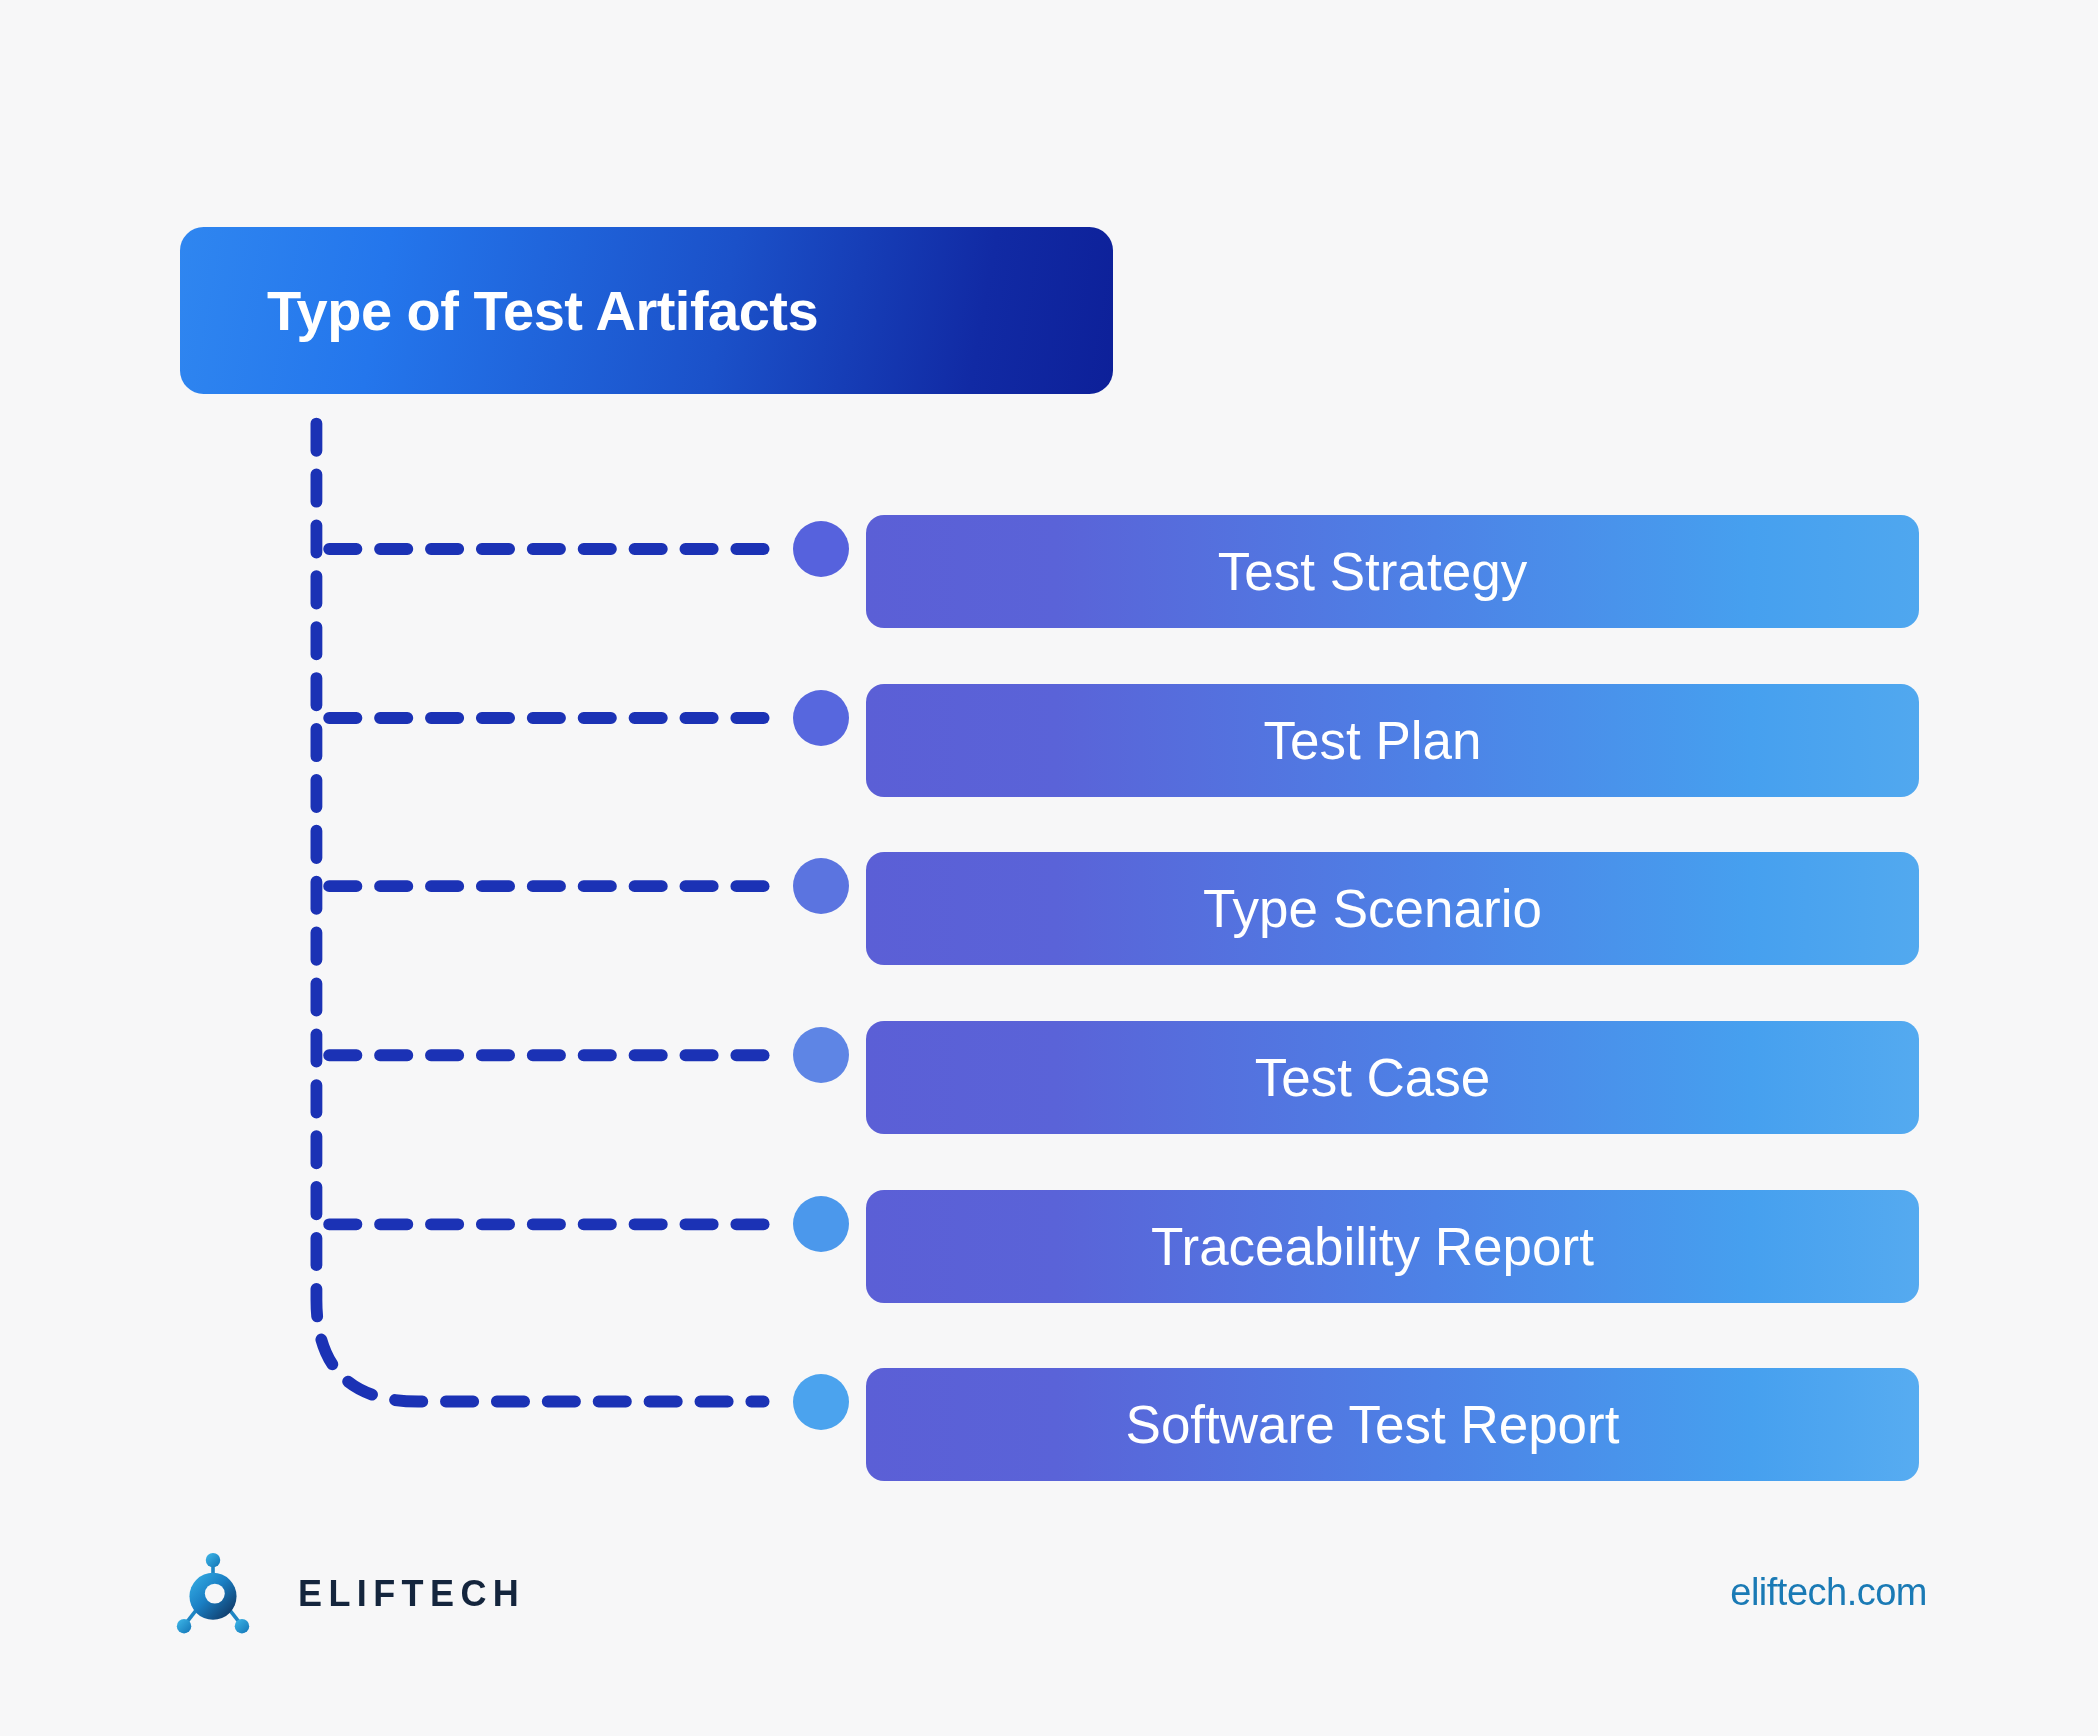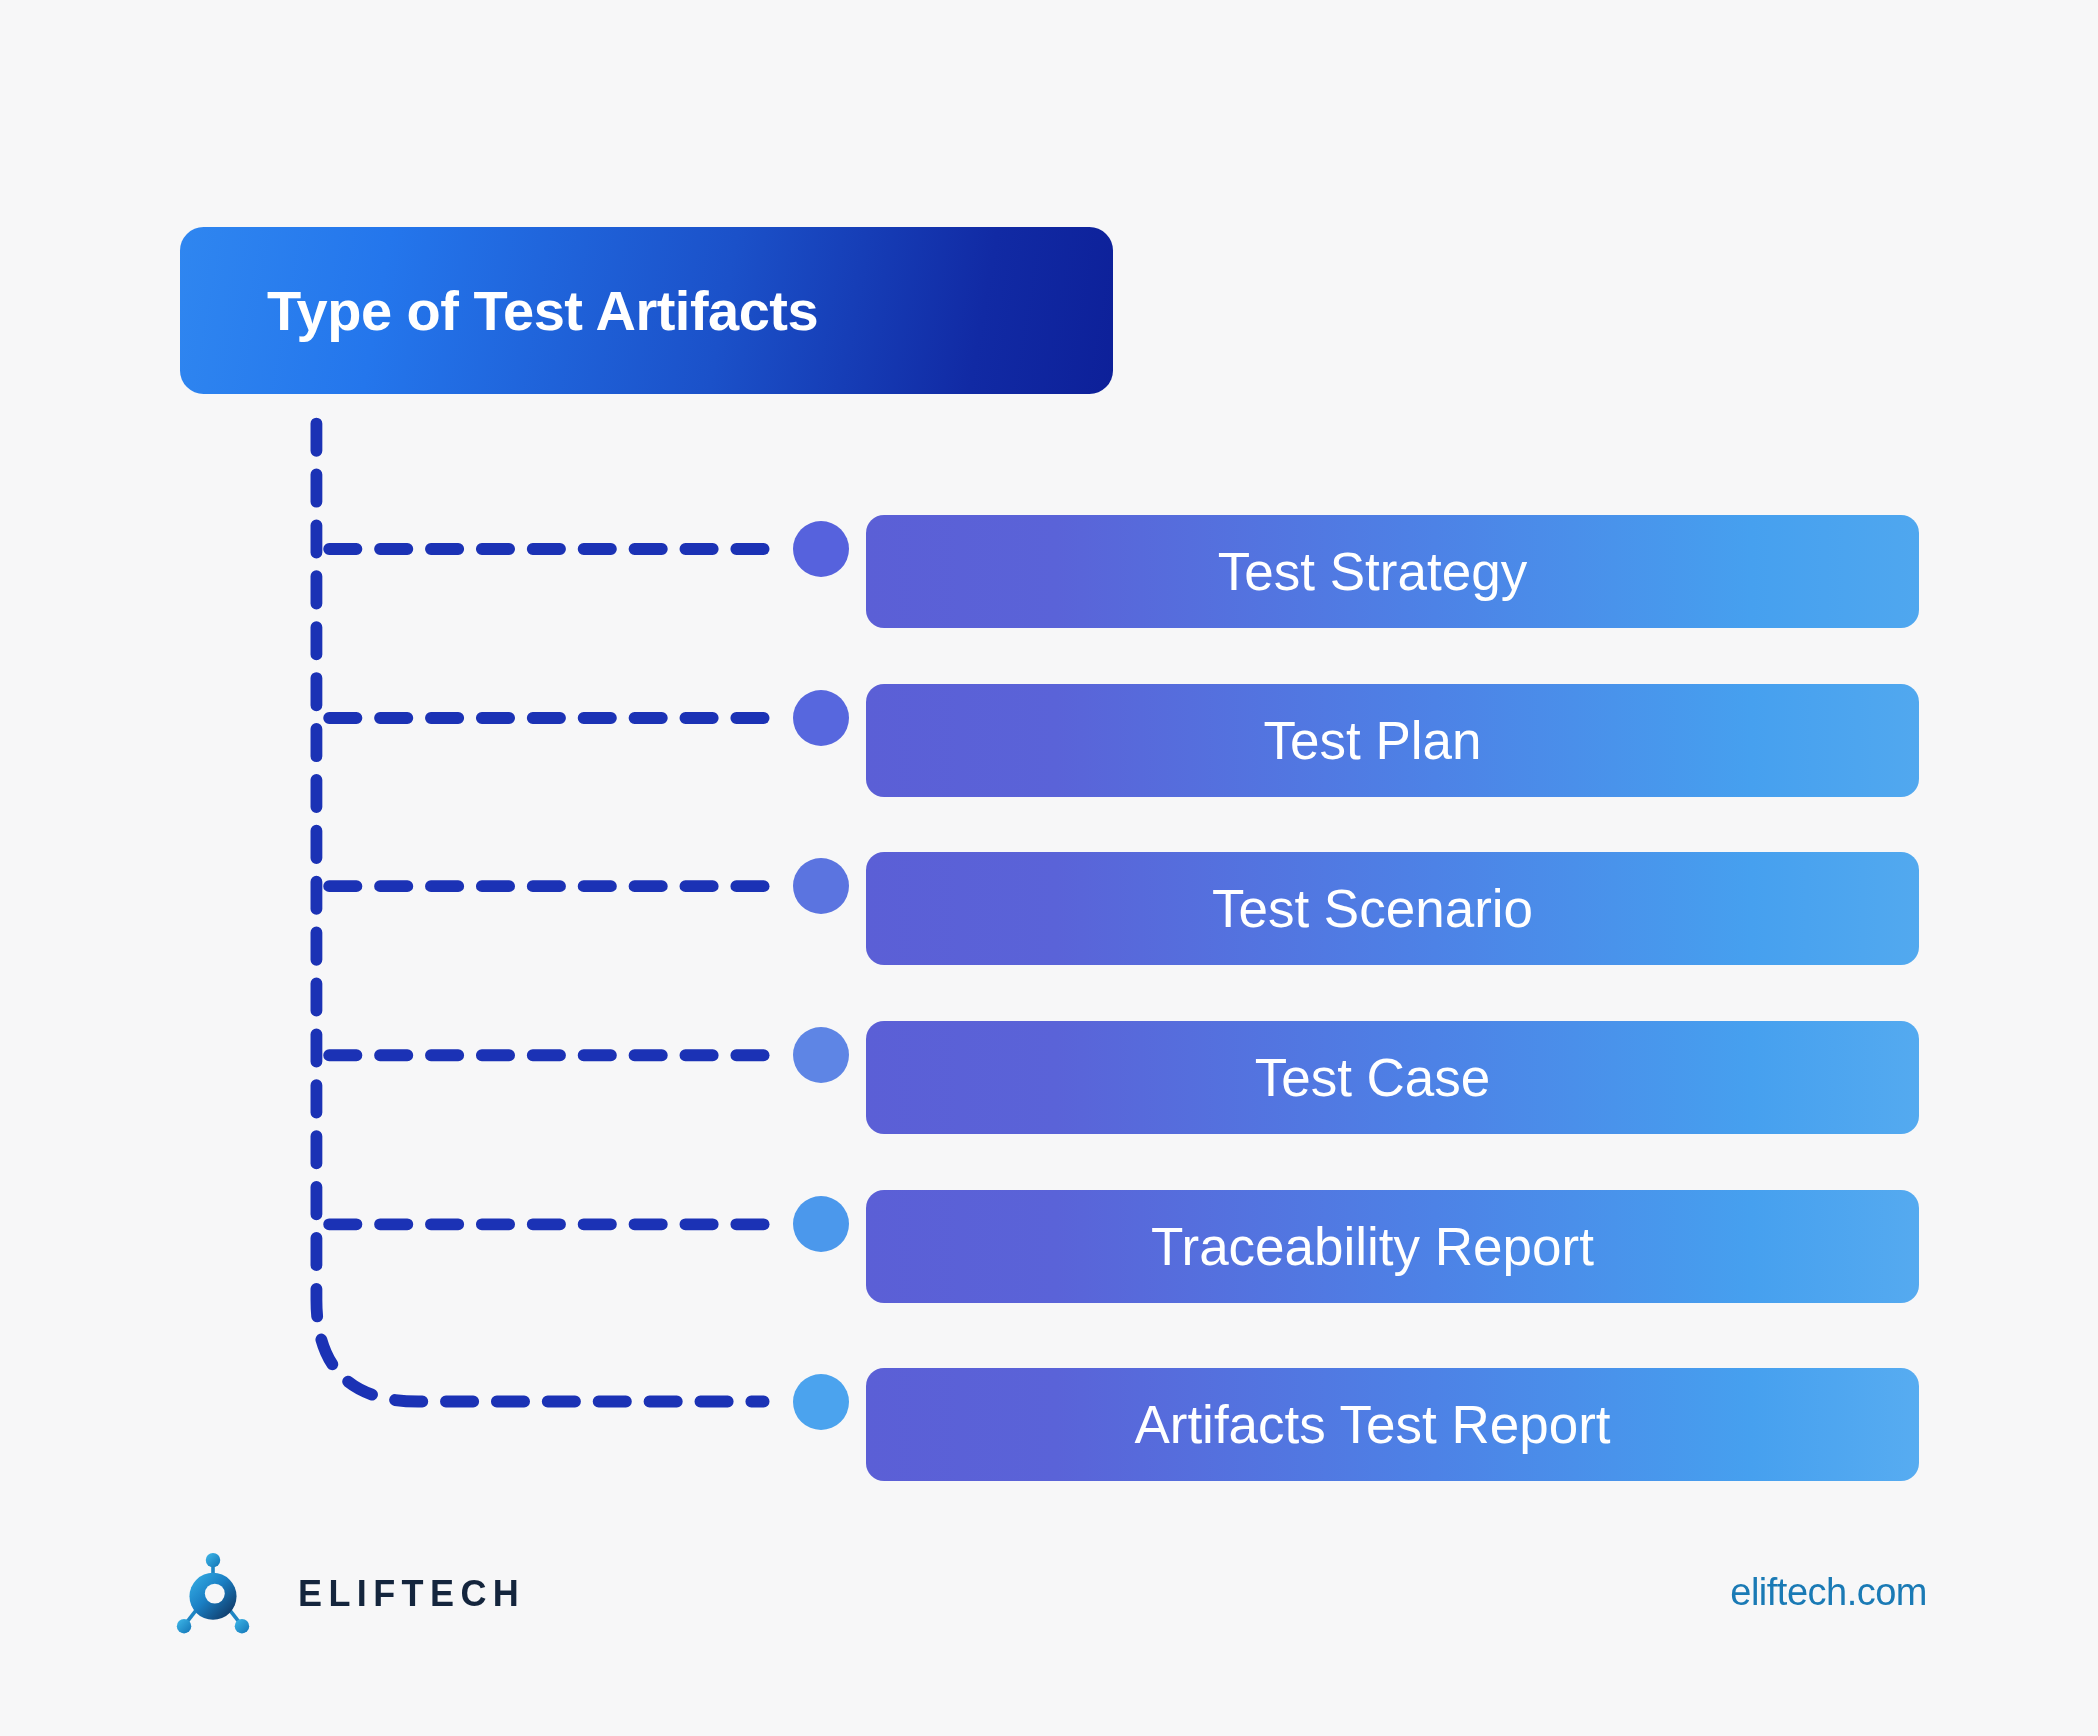--- a/index.html
+++ b/index.html
@@ -159,42 +159,42 @@
   <div class="row" style="top:662px">
     <div class="dot" style="background:#5767de"></div>
     <div class="bar" style="background:linear-gradient(90deg,#5b5fd6 0%,#5a63d8 18%,#4d82e6 54%,#46a0ef 84%,#51a8ef 100%)">
       <span class="bar-label">Test Plan</span>
     </div>
   </div>
 
   <div class="row" style="top:830px">
     <div class="dot" style="background:#5b74e0"></div>
     <div class="bar" style="background:linear-gradient(90deg,#5b5fd6 0%,#5a63d8 18%,#4d82e6 54%,#46a0ef 84%,#52a9ef 100%)">
-      <span class="bar-label">Test Scenario</span>
+      <span class="bar-label">Type Scenario</span>
     </div>
   </div>
 
   <div class="row" style="top:999px">
     <div class="dot" style="background:#5e85e5"></div>
     <div class="bar" style="background:linear-gradient(90deg,#5b5fd6 0%,#5a63d8 18%,#4d82e6 54%,#46a0ef 84%,#54aaf0 100%)">
       <span class="bar-label">Test Case</span>
     </div>
   </div>
 
   <div class="row" style="top:1168px">
     <div class="dot" style="background:#4b98ec"></div>
     <div class="bar" style="background:linear-gradient(90deg,#5b5fd6 0%,#5a63d8 18%,#4d82e6 54%,#46a0ef 84%,#55aaf0 100%)">
       <span class="bar-label">Traceability Report</span>
     </div>
   </div>
 
   <div class="row" style="top:1346px">
     <div class="dot" style="background:#4ba3ee"></div>
     <div class="bar" style="background:linear-gradient(90deg,#5b5fd6 0%,#5a63d8 18%,#4d82e6 54%,#46a0ef 84%,#57acf1 100%)">
-      <span class="bar-label">Artifacts Test Report</span>
+      <span class="bar-label">Software Test Report</span>
     </div>
   </div>
 
   <div id="footer-left">
     <svg id="logo-mark" viewBox="0 0 84 96" xmlns="http://www.w3.org/2000/svg">
       <defs>
         <linearGradient id="ringGrad" x1="0" y1="0" x2="1" y2="1">
           <stop offset="0%" stop-color="#38b3e8"></stop>
           <stop offset="45%" stop-color="#1a7fc4"></stop>
           <stop offset="100%" stop-color="#0e2a52"></stop>

